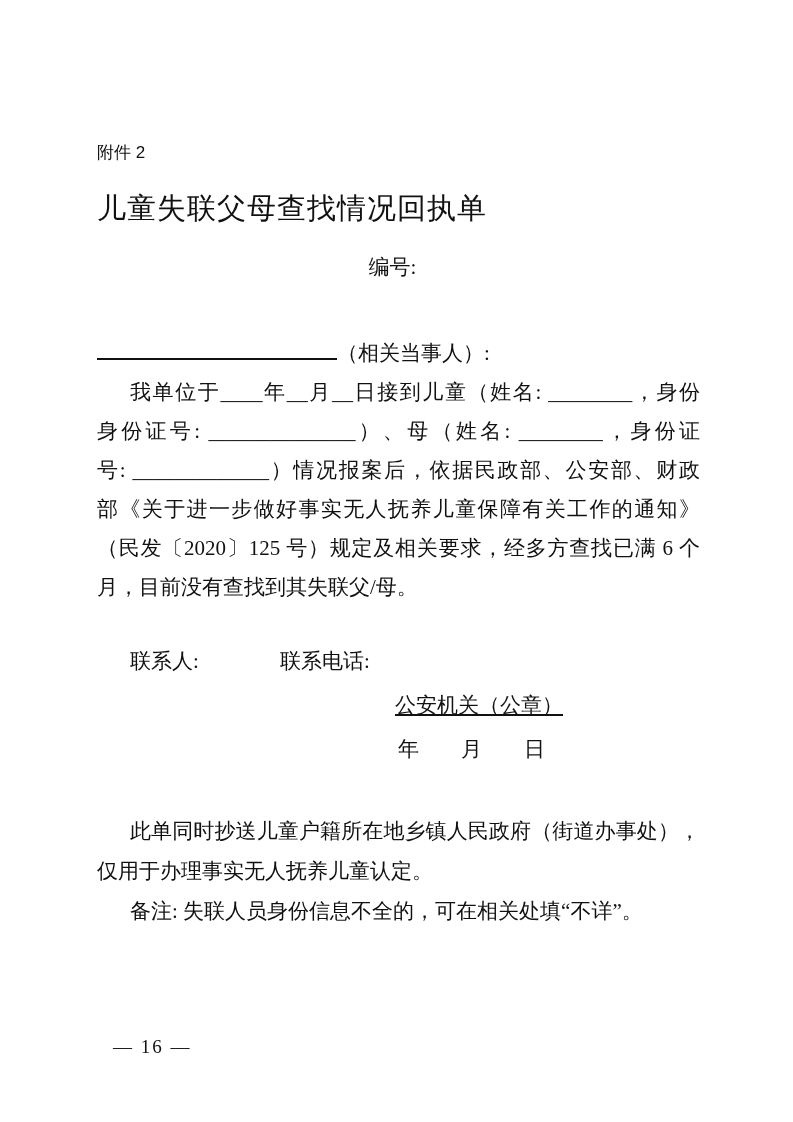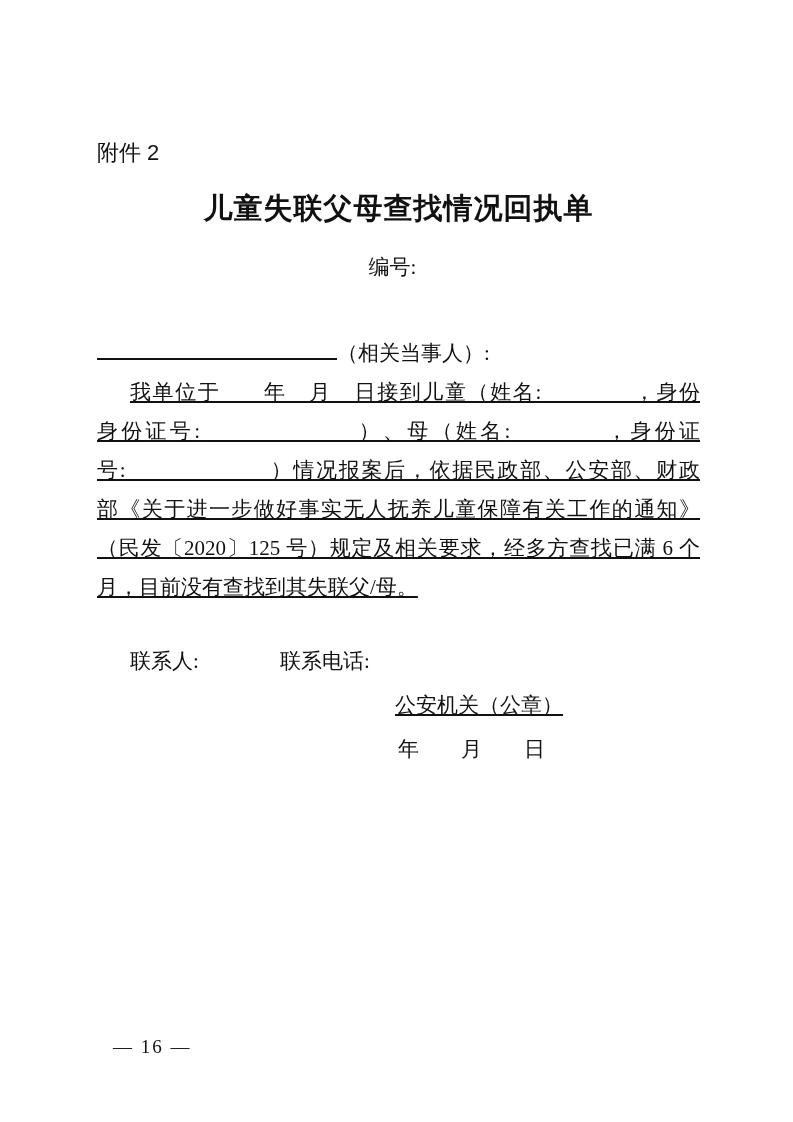--- a/index.html
+++ b/index.html
@@ -11,30 +11,30 @@
     background: #ffffff;
     font-family: "Liberation Serif", "DejaVu Serif", serif;
     color: #111111;
     overflow: hidden;
   }
   .content {
     padding: 138px 93px 0 97px;
   }
   .attachment-label {
     font-family: "Liberation Sans", "DejaVu Sans", sans-serif;
-    font-size: 22px;
+    font-size: 17px;
     line-height: 30px;
     text-align: left;
   }
   .doc-title {
     margin-top: 22px;
     font-size: 29px;
-    font-weight: bold;
+    font-weight: normal;
     line-height: 37px;
-    text-align: center;
+    text-align: left;
     letter-spacing: 1px;
   }
   .serial-line {
     margin-top: 26px;
     font-size: 21px;
     line-height: 28px;
     text-align: center;
     padding-right: 12px;
   }
   .salutation {
@@ -48,21 +48,20 @@
     height: 1em;
     border-bottom: 2px solid #111111;
     vertical-align: baseline;
   }
   .para {
     font-size: 21px;
   }
   .para-line {
     line-height: 39px;
     white-space: nowrap;
-    text-decoration: underline;
   }
   .para-line.justify {
     white-space: normal;
     text-align: justify;
     text-align-last: justify;
   }
   .indent-2 { padding-left: 33px; }
   .blue { color: #0000EE; }
   .contact-line {
     margin-top: 32px;
@@ -121,17 +120,22 @@
 
     <div class="contact-line indent-2">
       <span>联系人:</span>
       <span class="contact-phone-label">联系电话:</span>
     </div>
 
     <div class="authority-line">公安机关（公章）</div>
 
     <div class="date-line">年　　月　　日</div>
 
+    <div class="cc-note">
+      <div class="para-line justify indent-2">此单同时抄送儿童户籍所在地乡镇人民政府（街道办事处），</div>
+      <div class="para-line">仅用于办理事实无人抚养儿童认定。</div>
+      <div class="para-line indent-2">备注: 失联人员身份信息不全的，可在相关处填“不详”。</div>
+    </div>
 
   </div>
 
   <div class="page-number">— 16 —</div>
 </div>
 
 </body></html>

